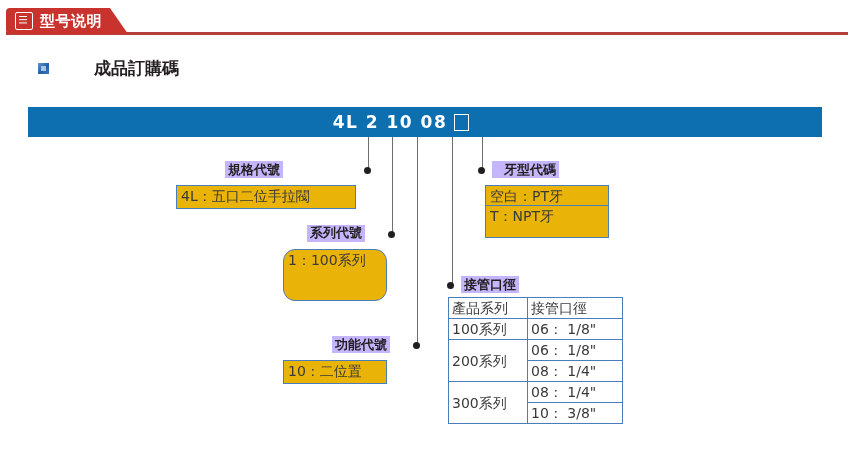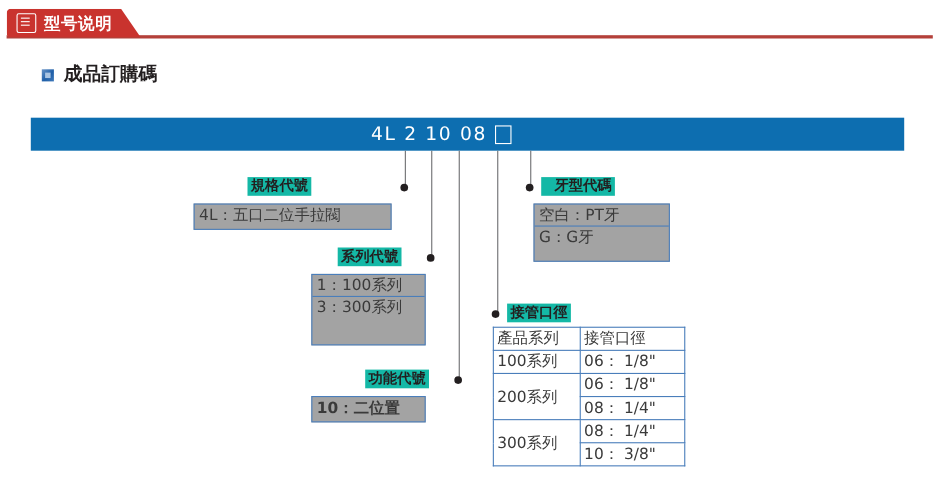--- a/index.html
+++ b/index.html
@@ -95,20 +95,21 @@
     width: 5px;
     height: 5px;
     background: #a9c4e2;
   }
   .section-title .title-text {
     font-size: 17px;
     font-weight: bold;
     color: #231f20;
     line-height: 1;
     white-space: nowrap;
+    margin-left: 36px;
   }
 
   
   .code-bar {
     position: absolute;
     left: 28px;
     top: 107px;
     width: 794px;
     height: 30px;
     background: #0d6eb0;
@@ -119,21 +120,21 @@
     top: 0;
     width: 794px;
     height: 30px;
     display: flex;
     align-items: center;
     justify-content: center;
     padding-right: 48px;
     box-sizing: border-box;
     color: #ffffff;
     font-size: 17px;
-    font-weight: normal;
+    font-weight: bold;
     letter-spacing: 1.5px;
     white-space: nowrap;
   }
   .code-text .code-box {
     display: inline-block;
     width: 13px;
     height: 15px;
     border: 1.7px solid #ffffff;
     margin-left: 7px;
     vertical-align: -2px;
@@ -149,35 +150,35 @@
     position: absolute;
     width: 7px;
     height: 7px;
     border-radius: 50%;
     background: #231f20;
   }
 
   
   .glabel {
     position: absolute;
-    background: #14b8a6;
+    background: #c4b5fd;
     color: #231f20;
     font-size: 13px;
     font-weight: bold;
     line-height: 17px;
     height: 17px;
     padding: 0 3px;
     white-space: nowrap;
   }
 
   
   .boxlist {
     position: absolute;
     border: 1.3px solid #4a7ebb;
-    background: #a3a3a3;
+    background: #eab308;
     box-sizing: border-box;
   }
   .boxlist .row {
     font-size: 14px;
     color: #3a3a3a;
     line-height: 20px;
     height: 20px;
     padding: 0 4px;
     white-space: nowrap;
     border-bottom: 1.3px solid #4a7ebb;
@@ -244,27 +245,26 @@
   <div class="dot" style="left:478px; top:167px;"></div>
 
   <div class="glabel" style="left:225px; top:161px;">規格代號</div>
   <div class="boxlist" style="left:176px; top:185px; width:180px; height:24px;">
     <div class="row" style="line-height:21px; height:21px;">4L：五口二位手拉閥</div>
   </div>
 
   <div class="glabel" style="left:492px; top:161px;padding-left:12px;">牙型代碼</div>
   <div class="boxlist" style="left:485px; top:185px; width:124px; height:53px;">
     <div class="row">空白：PT牙</div>
-    <div class="row">G：G牙</div>
+    <div class="row">T：NPT牙</div>
   </div>
 
   <div class="glabel" style="left:307px; top:225px;font-family:Liberation Mono, monospace;">系列代號</div>
-  <div class="boxlist" style="left:283px; top:249px; width:104px; height:65px;">
+  <div class="boxlist" style="left:283px; top:249px; width:104px; height:52px;border-radius:12px;">
     <div class="row">1：100系列</div>
-    <div class="row">3：300系列</div>
   </div>
 
   <div class="glabel" style="left:461px; top:276px;">接管口徑</div>
   <table class="port-table">
     <tbody>
       <tr>
         <td class="series">產品系列</td>
         <td class="port">接管口徑</td>
       </tr>
       <tr>
@@ -282,17 +282,17 @@
         <td class="series" rowspan="2">300系列</td>
         <td class="port">08： 1/4"</td>
       </tr>
       <tr>
         <td class="port">10： 3/8"</td>
       </tr>
     </tbody>
   </table>
 
   <div class="glabel" style="left:332px; top:336px;">功能代號</div>
-  <div class="boxlist" style="left:283px; top:360px; width:104px; height:24px;font-weight:bold;">
+  <div class="boxlist" style="left:283px; top:360px; width:104px; height:24px;">
     <div class="row" style="line-height:21px; height:21px;">10：二位置</div>
   </div>
 
 </div>
 
 </body></html>

